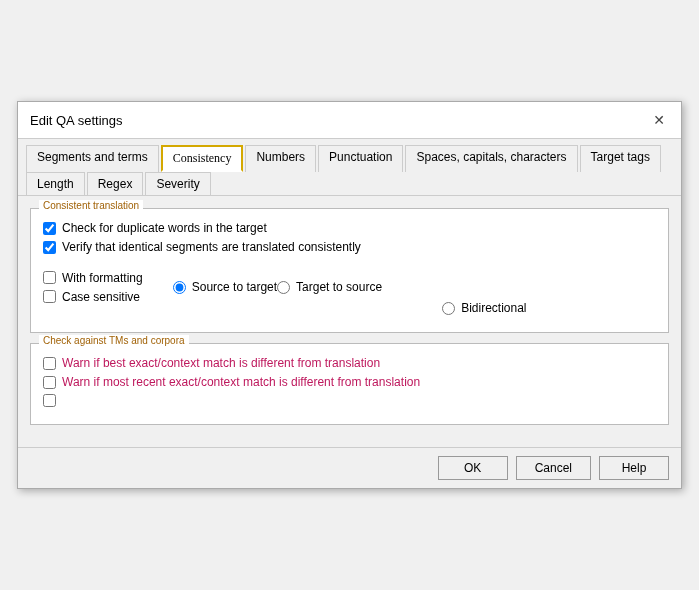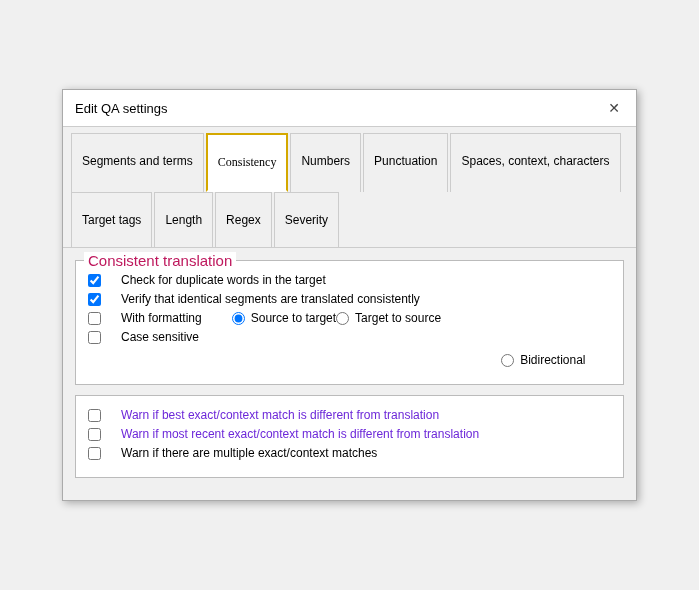--- a/index.html
+++ b/index.html
@@ -7,21 +7,21 @@
       font-family: 'Segoe UI', Arial, sans-serif;
       font-size: 12px;
       background: #f0f0f0;
       display: flex;
       justify-content: center;
       align-items: center;
       width: 699px;
       height: 590px;
     }
     .dialog {
-      width: 575px;
+      width: 665px;
       background: #f0f0f0;
       border: 1px solid #aaa;
       box-shadow: 2px 2px 8px rgba(0,0,0,0.3);
     }
     .title-bar {
       background: #fff;
       padding: 8px 12px;
       display: flex;
       justify-content: space-between;
       align-items: center;
@@ -42,21 +42,21 @@
       color: #444;
     }
     .tabs {
       display: flex;
       flex-wrap: wrap;
       background: #f0f0f0;
       padding: 6px 8px 0 8px;
       border-bottom: 1px solid #ccc;
     }
     .tab {
-      padding: 20px 10px;
+      padding: 4px 10px;
       border: 1px solid #ccc;
       border-bottom: none;
       background: #f0f0f0;
       cursor: pointer;
       font-size: 12px;
       margin-right: 2px;
       color: #000;
     }
     .tab.active {
       background: #fff;
@@ -77,31 +77,30 @@
       padding: 8px 12px 12px 12px;
       background: #fff;
       position: relative;
     }
     .group-label {
       position: absolute;
       top: -9px;
       left: 8px;
       background: #fff;
       padding: 0 4px;
-      font-size: 15px;
-      color: #be185d;
+      font-size: 10px;
+      color: #a16207;
     }
     .group-content {
       margin-top: 4px;
     }
     .checkbox-row {
       display: flex;
       align-items: center;
       margin-bottom: 5px;
-      gap: 14px;
     }
     .checkbox-row input[type="checkbox"] {
       margin-right: 6px;
       width: 13px;
       height: 13px;
     }
     .radio-row {
       display: flex;
       align-items: center;
       margin-bottom: 5px;
@@ -122,58 +121,58 @@
       font-size: 12px;
       border: 1px solid #999;
       background: #f0f0f0;
       cursor: pointer;
       min-width: 70px;
     }
     .checkbox-label {
       color: #000;
     }
     .link-like {
-      color: #6d28d9;
+      color: #be185d;
     }
   </style>
 </head>
 <body>
 
 <div class="dialog">
   <div class="title-bar">
     <span class="title-bar-text">Edit QA settings</span>
     <div class="close-btn">✕</div>
   </div>
 
   <div class="tabs">
     <div class="tab">Segments and terms</div>
     <div class="tab active">Consistency</div>
     <div class="tab">Numbers</div>
     <div class="tab">Punctuation</div>
-    <div class="tab">Spaces, context, characters</div>
+    <div class="tab">Spaces, capitals, characters</div>
     <div class="tab">Target tags</div>
     <div class="tab">Length</div>
     <div class="tab">Regex</div>
     <div class="tab">Severity</div>
   </div>
 
   <div class="content">
 
     <div class="group-box">
       <span class="group-label">Consistent translation</span>
       <div class="group-content">
         <div class="checkbox-row">
           <input type="checkbox" id="dup_words" checked="" style="">
           <label for="dup_words" class="checkbox-label">Check for duplicate words in the target</label>
         </div>
         <div class="checkbox-row">
           <input type="checkbox" id="identical_segments" checked="" style="">
           <label for="identical_segments" class="checkbox-label">Verify that identical segments are translated consistently</label>
         </div>
-        <div style="display:flex; align-items:flex-start; margin-left:0;">
+        <div style="display:flex; align-items:center; margin-left:0;">
           <div style="display:flex; flex-direction:column; margin-right: 30px;">
             <div class="checkbox-row">
               <input type="checkbox" id="with_formatting" style="">
               <label for="with_formatting" class="checkbox-label">With formatting</label>
             </div>
             <div class="checkbox-row">
               <input type="checkbox" id="case_sensitive" style="">
               <label for="case_sensitive" class="checkbox-label">Case sensitive</label>
             </div>
           </div>
@@ -191,32 +190,37 @@
             <div class="radio-row">
               <input type="radio" name="direction" id="bidirectional" style="">
               <label for="bidirectional">Bidirectional</label>
             </div>
           </div>
         </div>
       </div>
     </div>
 
     <div class="group-box">
+      <span class="group-label">Check against TMs and corpora</span>
       <div class="group-content">
         <div class="checkbox-row">
           <input type="checkbox" id="best_exact" style="">
           <label for="best_exact" class="checkbox-label link-like">Warn if best exact/context match is different from translation</label>
         </div>
         <div class="checkbox-row">
           <input type="checkbox" id="most_recent" style="">
           <label for="most_recent" class="checkbox-label link-like">Warn if most recent exact/context match is different from translation</label>
         </div>
         <div class="checkbox-row">
           <input type="checkbox" id="multiple_matches" style="">
-          <label for="multiple_matches" class="checkbox-label">Warn if there are multiple exact/context matches</label>
         </div>
       </div>
     </div>
 
 
   </div>
 
+  <div class="footer">
+    <button class="btn">OK</button>
+    <button class="btn">Cancel</button>
+    <button class="btn">Help</button>
+  </div>
 </div>
 
 </body></html>

